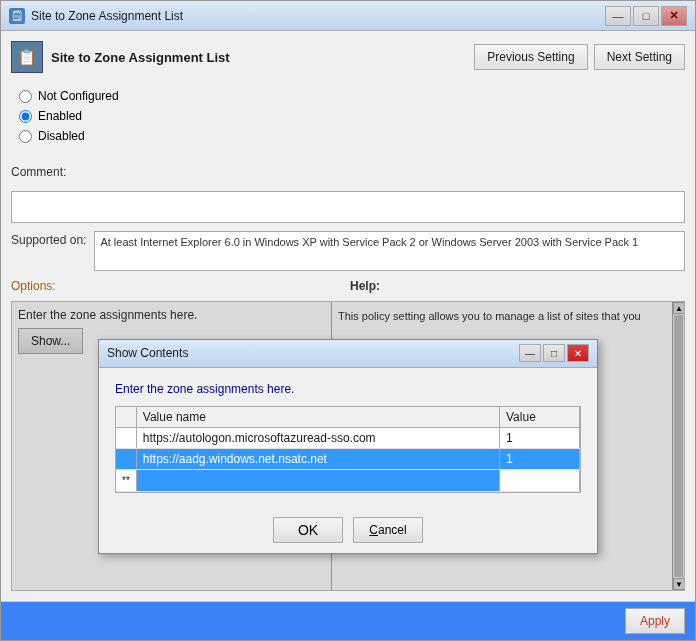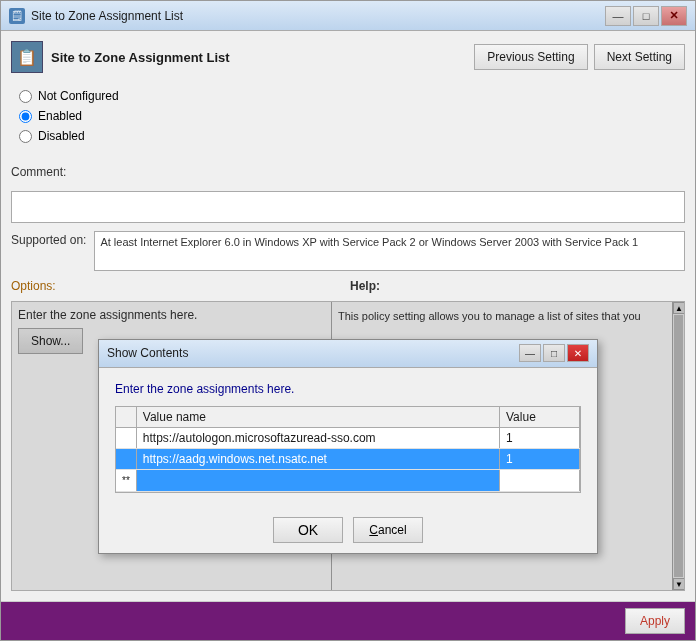--- a/index.html
+++ b/index.html
@@ -301,21 +301,21 @@
       margin: 1px;
     }
 
     
     .bottom-bar {
       display: flex;
       justify-content: flex-end;
       padding: 6px 10px;
       gap: 6px;
       border-top: 1px solid #ccc;
-      background: #701a75;
+      background: #3b82f6;
     }
 
     
     .modal-overlay {
       position: absolute;
       top: 0;
       left: 0;
       right: 0;
       bottom: 0;
       background: rgba(0,0,0,0.15);

